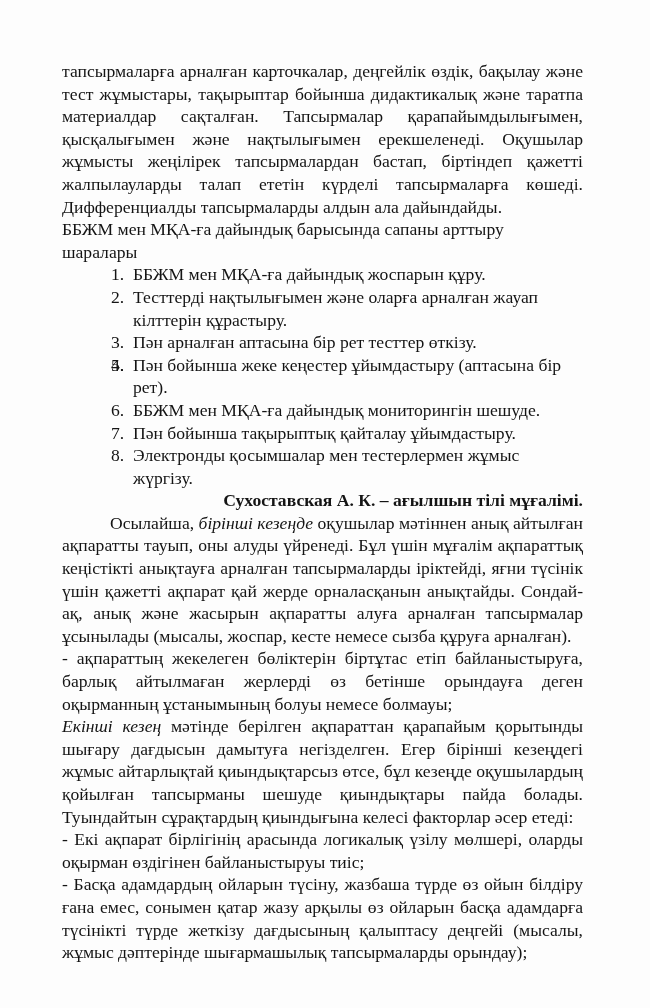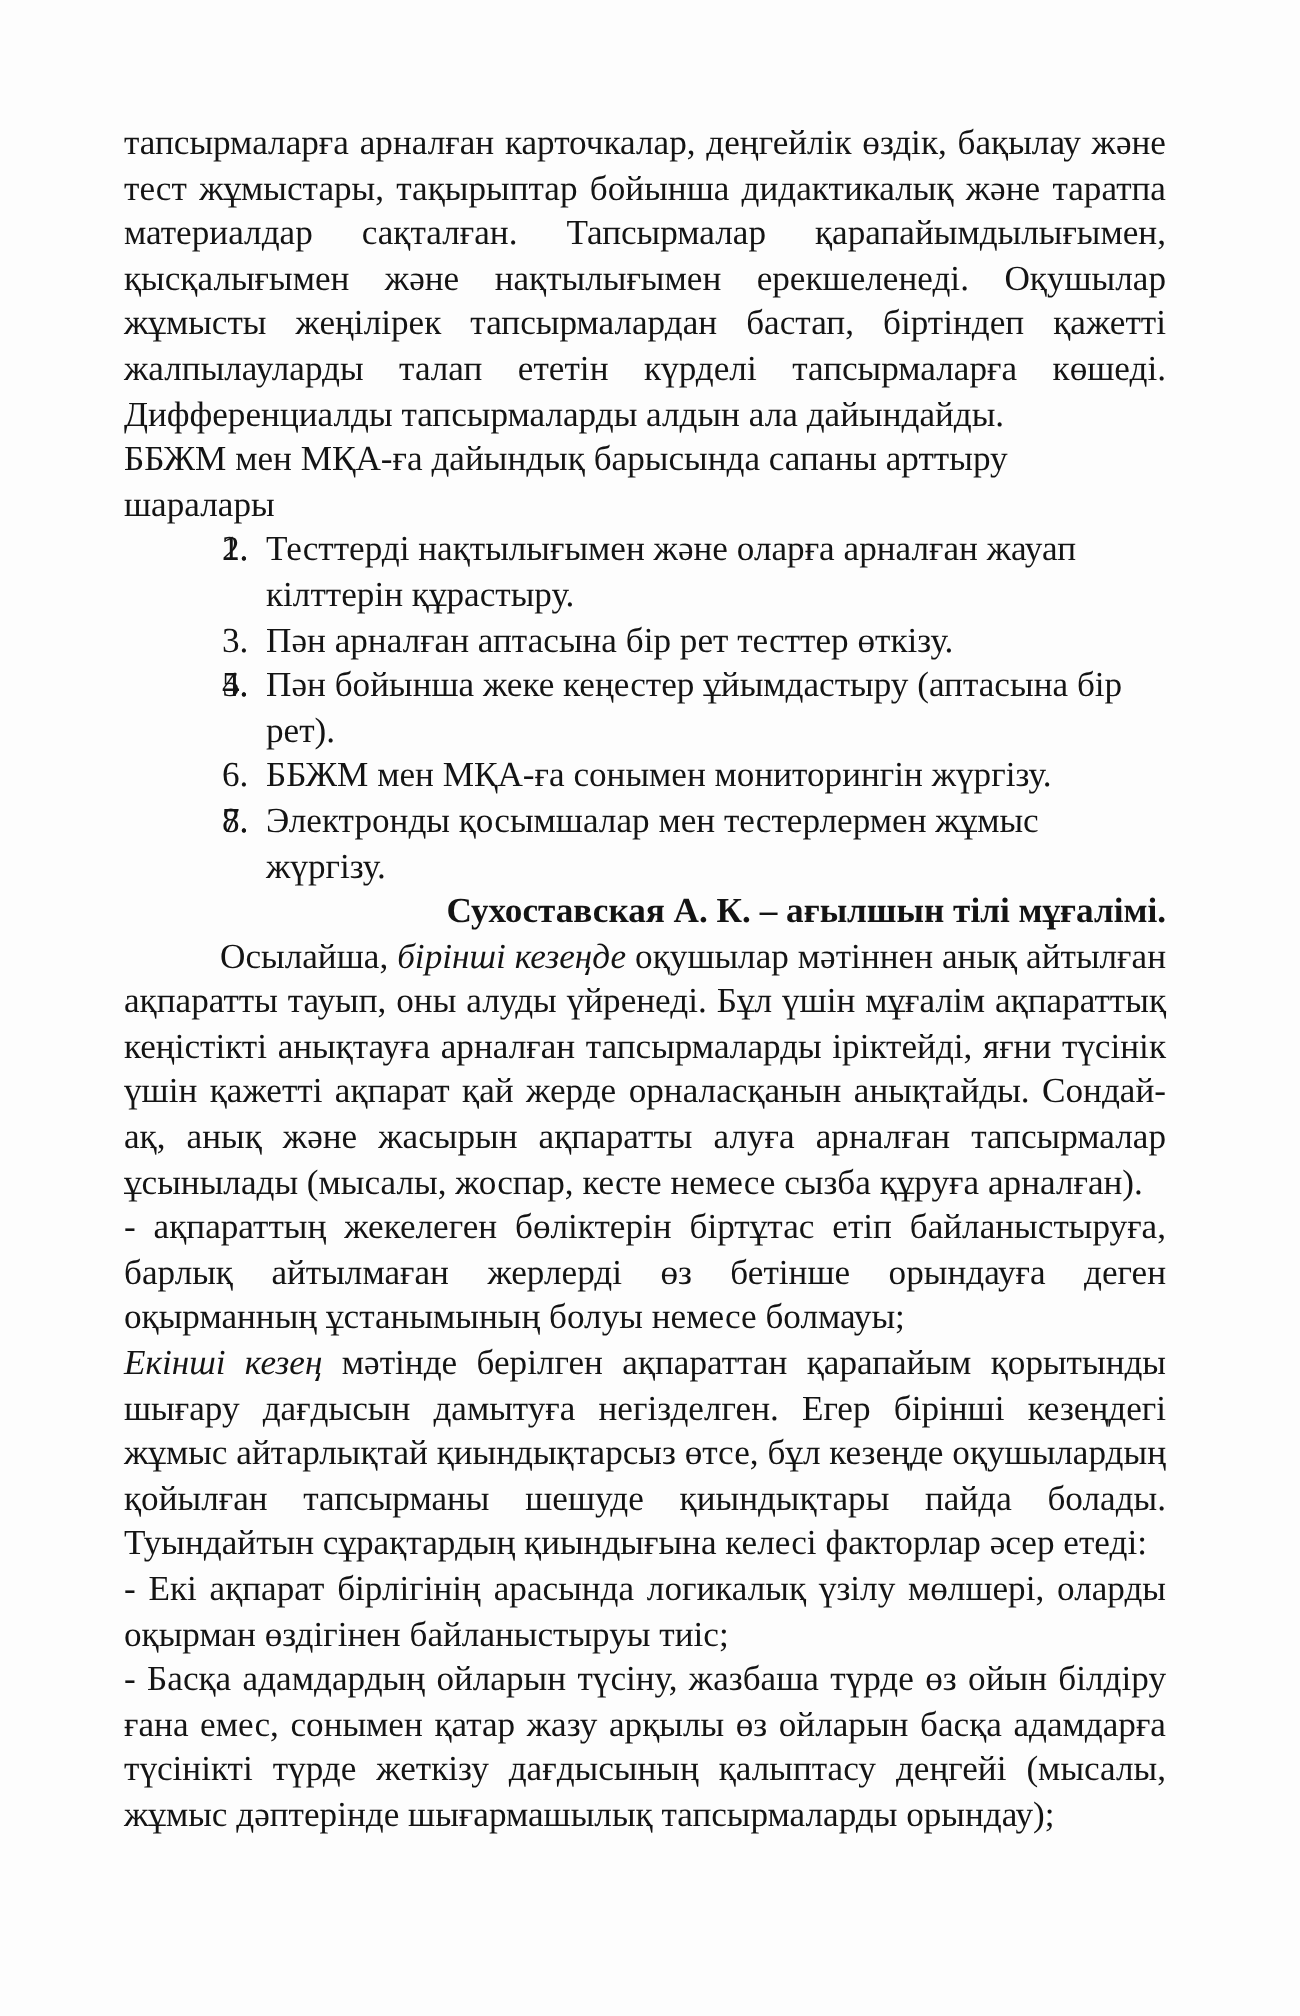--- a/index.html
+++ b/index.html
@@ -55,27 +55,27 @@
 </head>
 <body>
 
 <div class="page">
 
   <p class="j">тапсырмаларға арналған карточкалар, деңгейлік өздік, бақылау және тест жұмыстары, тақырыптар бойынша дидактикалық және таратпа материалдар сақталған. Тапсырмалар қарапайымдылығымен, қысқалығымен және нақтылығымен ерекшеленеді. Оқушылар жұмысты жеңілірек тапсырмалардан бастап, біртіндеп қажетті жалпылауларды талап ететін күрделі тапсырмаларға көшеді. Дифференциалды тапсырмаларды алдын ала дайындайды.</p>
 
   <p>ББЖМ мен МҚА-ға дайындық барысында сапаны арттыру шаралары</p>
 
   <ol class="measures">
-    <li><span class="num">1.</span></li>
+    <li><span class="num">1.</span><span>ББЖМ мен МҚА-ға дайындық жоспарын құру.</span></li>
     <li><span class="num">2.</span><span>Тесттерді нақтылығымен және оларға арналған жауап кілттерін құрастыру.</span></li>
     <li><span class="num">3.</span><span>Пән арналған аптасына бір рет тесттер өткізу.</span></li>
     <li><span class="num">4.</span></li>
     <li><span class="num">5.</span><span>Пән бойынша жеке кеңестер ұйымдастыру (аптасына бір рет).</span></li>
-    <li><span class="num">6.</span><span>ББЖМ мен МҚА-ға сонымен мониторингін жүргізу.</span></li>
-    <li><span class="num">7.</span></li>
+    <li><span class="num">6.</span><span>ББЖМ мен МҚА-ға дайындық мониторингін шешуде.</span></li>
+    <li><span class="num">7.</span><span>Пән бойынша тақырыптық қайталау ұйымдастыру.</span></li>
     <li><span class="num">8.</span><span>Электронды қосымшалар мен тестерлермен жұмыс жүргізу.</span></li>
   </ol>
 
   <p class="heading">Сухоставская А. К. – ағылшын тілі мұғалімі.</p>
 
 
   <p class="j indent"><span>Осылайша, </span><em>бірінші кезеңде</em><span> оқушылар мәтіннен анық айтылған ақпаратты тауып, оны алуды үйренеді. Бұл үшін мұғалім ақпараттық кеңістікті анықтауға арналған тапсырмаларды іріктейді, яғни түсінік үшін қажетті ақпарат қай жерде орналасқанын анықтайды. Сондай-ақ, анық және жасырын ақпаратты алуға арналған тапсырмалар ұсынылады (мысалы, жоспар, кесте немесе сызба құруға арналған).</span></p>
 
   <p class="j">- ақпараттың жекелеген бөліктерін біртұтас етіп байланыстыруға, барлық айтылмаған жерлерді өз бетінше орындауға деген оқырманның ұстанымының болуы немесе болмауы;</p>
 

